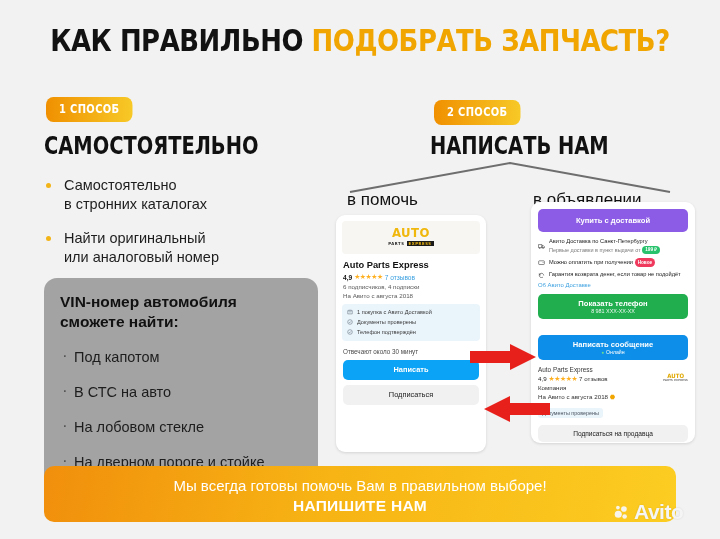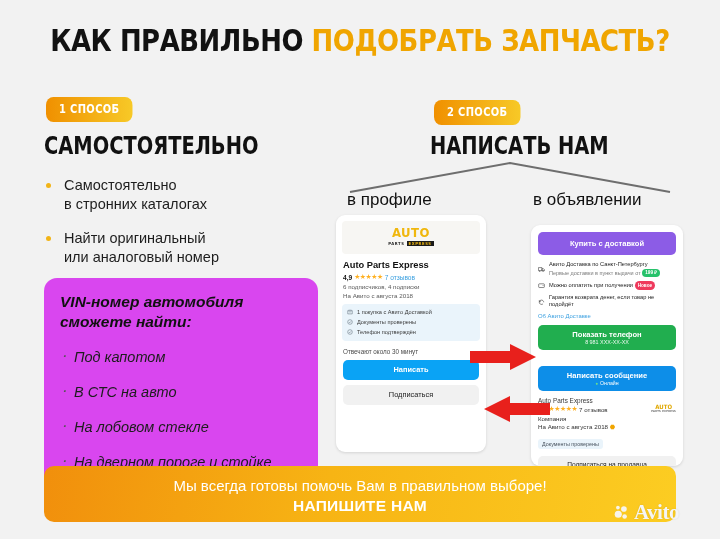--- a/index.html
+++ b/index.html
@@ -46,44 +46,43 @@
   
   .lbullets{position:absolute;left:42px;top:176px;width:280px;}
   .lb{position:relative;padding-left:22px;margin-bottom:15px;
       font-size:14.5px;line-height:19px;color:#1d1d1d;}
   .lb:before{content:"";position:absolute;left:4px;top:7px;
       width:5px;height:5px;border-radius:50%;background:#f2b417;}
 
   
   .vincard{
     position:absolute;left:44px;top:278px;width:274px;
-    background:#d946ef;border-radius:13px;padding:14px 16px 16px;
+    background:#a3a3a3;border-radius:13px;padding:14px 16px 16px;
     box-sizing:border-box;
-    font-style:italic;
   }
   .vintitle{font-size:15.5px;font-weight:bold;line-height:20px;color:#111;margin-bottom:7px;}
   .vinitem{position:relative;padding-left:14px;font-size:14.5px;line-height:19px;
       color:#1d1d1d;margin-bottom:6px;margin-top:16px;}
   .vinitem:before{content:"·";position:absolute;left:2px;top:-2px;font-size:17px;color:#555;}
 
   
   .conn{position:absolute;left:345px;top:160px;width:330px;height:34px;}
 
   .sublabel{position:absolute;font-size:17px;color:#111;white-space:nowrap;}
   .sub-profile{left:347px;top:190px;}
   .sub-ad{left:533px;top:190px;}
 
   
   .card{
     position:absolute;background:#fff;border-radius:9px;
     box-sizing:border-box;overflow:hidden;
   }
   .card.profile{left:336px;top:215px;width:150px;height:237px;
       box-shadow:0 1px 3px rgba(0,0,0,.13);}
-  .card.ad{left:531px;top:225px;width:152px;height:241px;
+  .card.ad{left:531px;top:202px;width:164px;height:241px;
       box-shadow:0 1px 3px rgba(0,0,0,.13);}
 
   
   .logo-box{margin:6px 6px 0;height:33px;background:#f7f6f3;border-radius:4px;
       display:flex;align-items:center;justify-content:center;}
   .logo-auto{font-family:"DejaVu Sans Condensed","Liberation Sans",sans-serif;
       font-weight:bold;font-size:13px;color:#f0b70d;letter-spacing:.5px;line-height:11px;
       text-align:center;}
   .logo-sub{font-size:4.2px;letter-spacing:.6px;color:#1a1a1a;font-weight:bold;}
   .logo-sub .ex{background:#1a1a1a;color:#f0b70d;padding:0 2px;}
@@ -147,21 +146,21 @@
     border-radius:10px;
     background:linear-gradient(100deg,#f18f0c 0%,#f7b414 45%,#fccd22 100%);
     color:#fff;text-align:center;box-sizing:border-box;padding-top:10px;
   }
   .banner .l1{font-size:15px;line-height:20px;}
   .banner .l2{font-size:15.5px;font-weight:bold;line-height:20px;letter-spacing:.3px;}
 
   
   .wm{position:absolute;left:614px;top:500px;display:flex;align-items:center;gap:3px;}
   .wm .txt{font-size:21px;font-weight:bold;color:#f5f5f5;
-      font-family:Liberation Serif, serif;letter-spacing:-.5px;
+      font-family:Liberation Sans, sans-serif;letter-spacing:-.5px;
       text-shadow:0 0 2px rgba(0,0,0,.12);}
 </style>
 </head>
 <body>
 
 <div class="stage">
 
   <div class="title">
     <span class="blk">КАК ПРАВИЛЬНО </span><span class="ylw">ПОДОБРАТЬ ЗАПЧАСТЬ?</span>
   </div>
@@ -190,21 +189,21 @@
 водительской двери</div>
   </div>
 
   <div class="badge badge-2">2 СПОСОБ</div>
   <div class="steptitle step-2">НАПИСАТЬ НАМ</div>
 
   <svg class="conn" viewBox="0 0 330 34">
     <path d="M5 32 L165 3 L325 32" fill="none" stroke="#6e6e6e" stroke-width="2"></path>
   </svg>
 
-  <div class="sublabel sub-profile">в профиле</div>
+  <div class="sublabel sub-profile">в помочь</div>
   <div class="sublabel sub-ad">в объявлении</div>
 
   <div class="card profile">
     <div class="logo-box">
       <div class="logo-auto">
         <div>AUTO</div>
         <div class="logo-sub"><span>PARTS</span> <span class="ex">EXPRESS</span></div>
       </div>
     </div>
     <div class="pname">Auto Parts Express</div>

